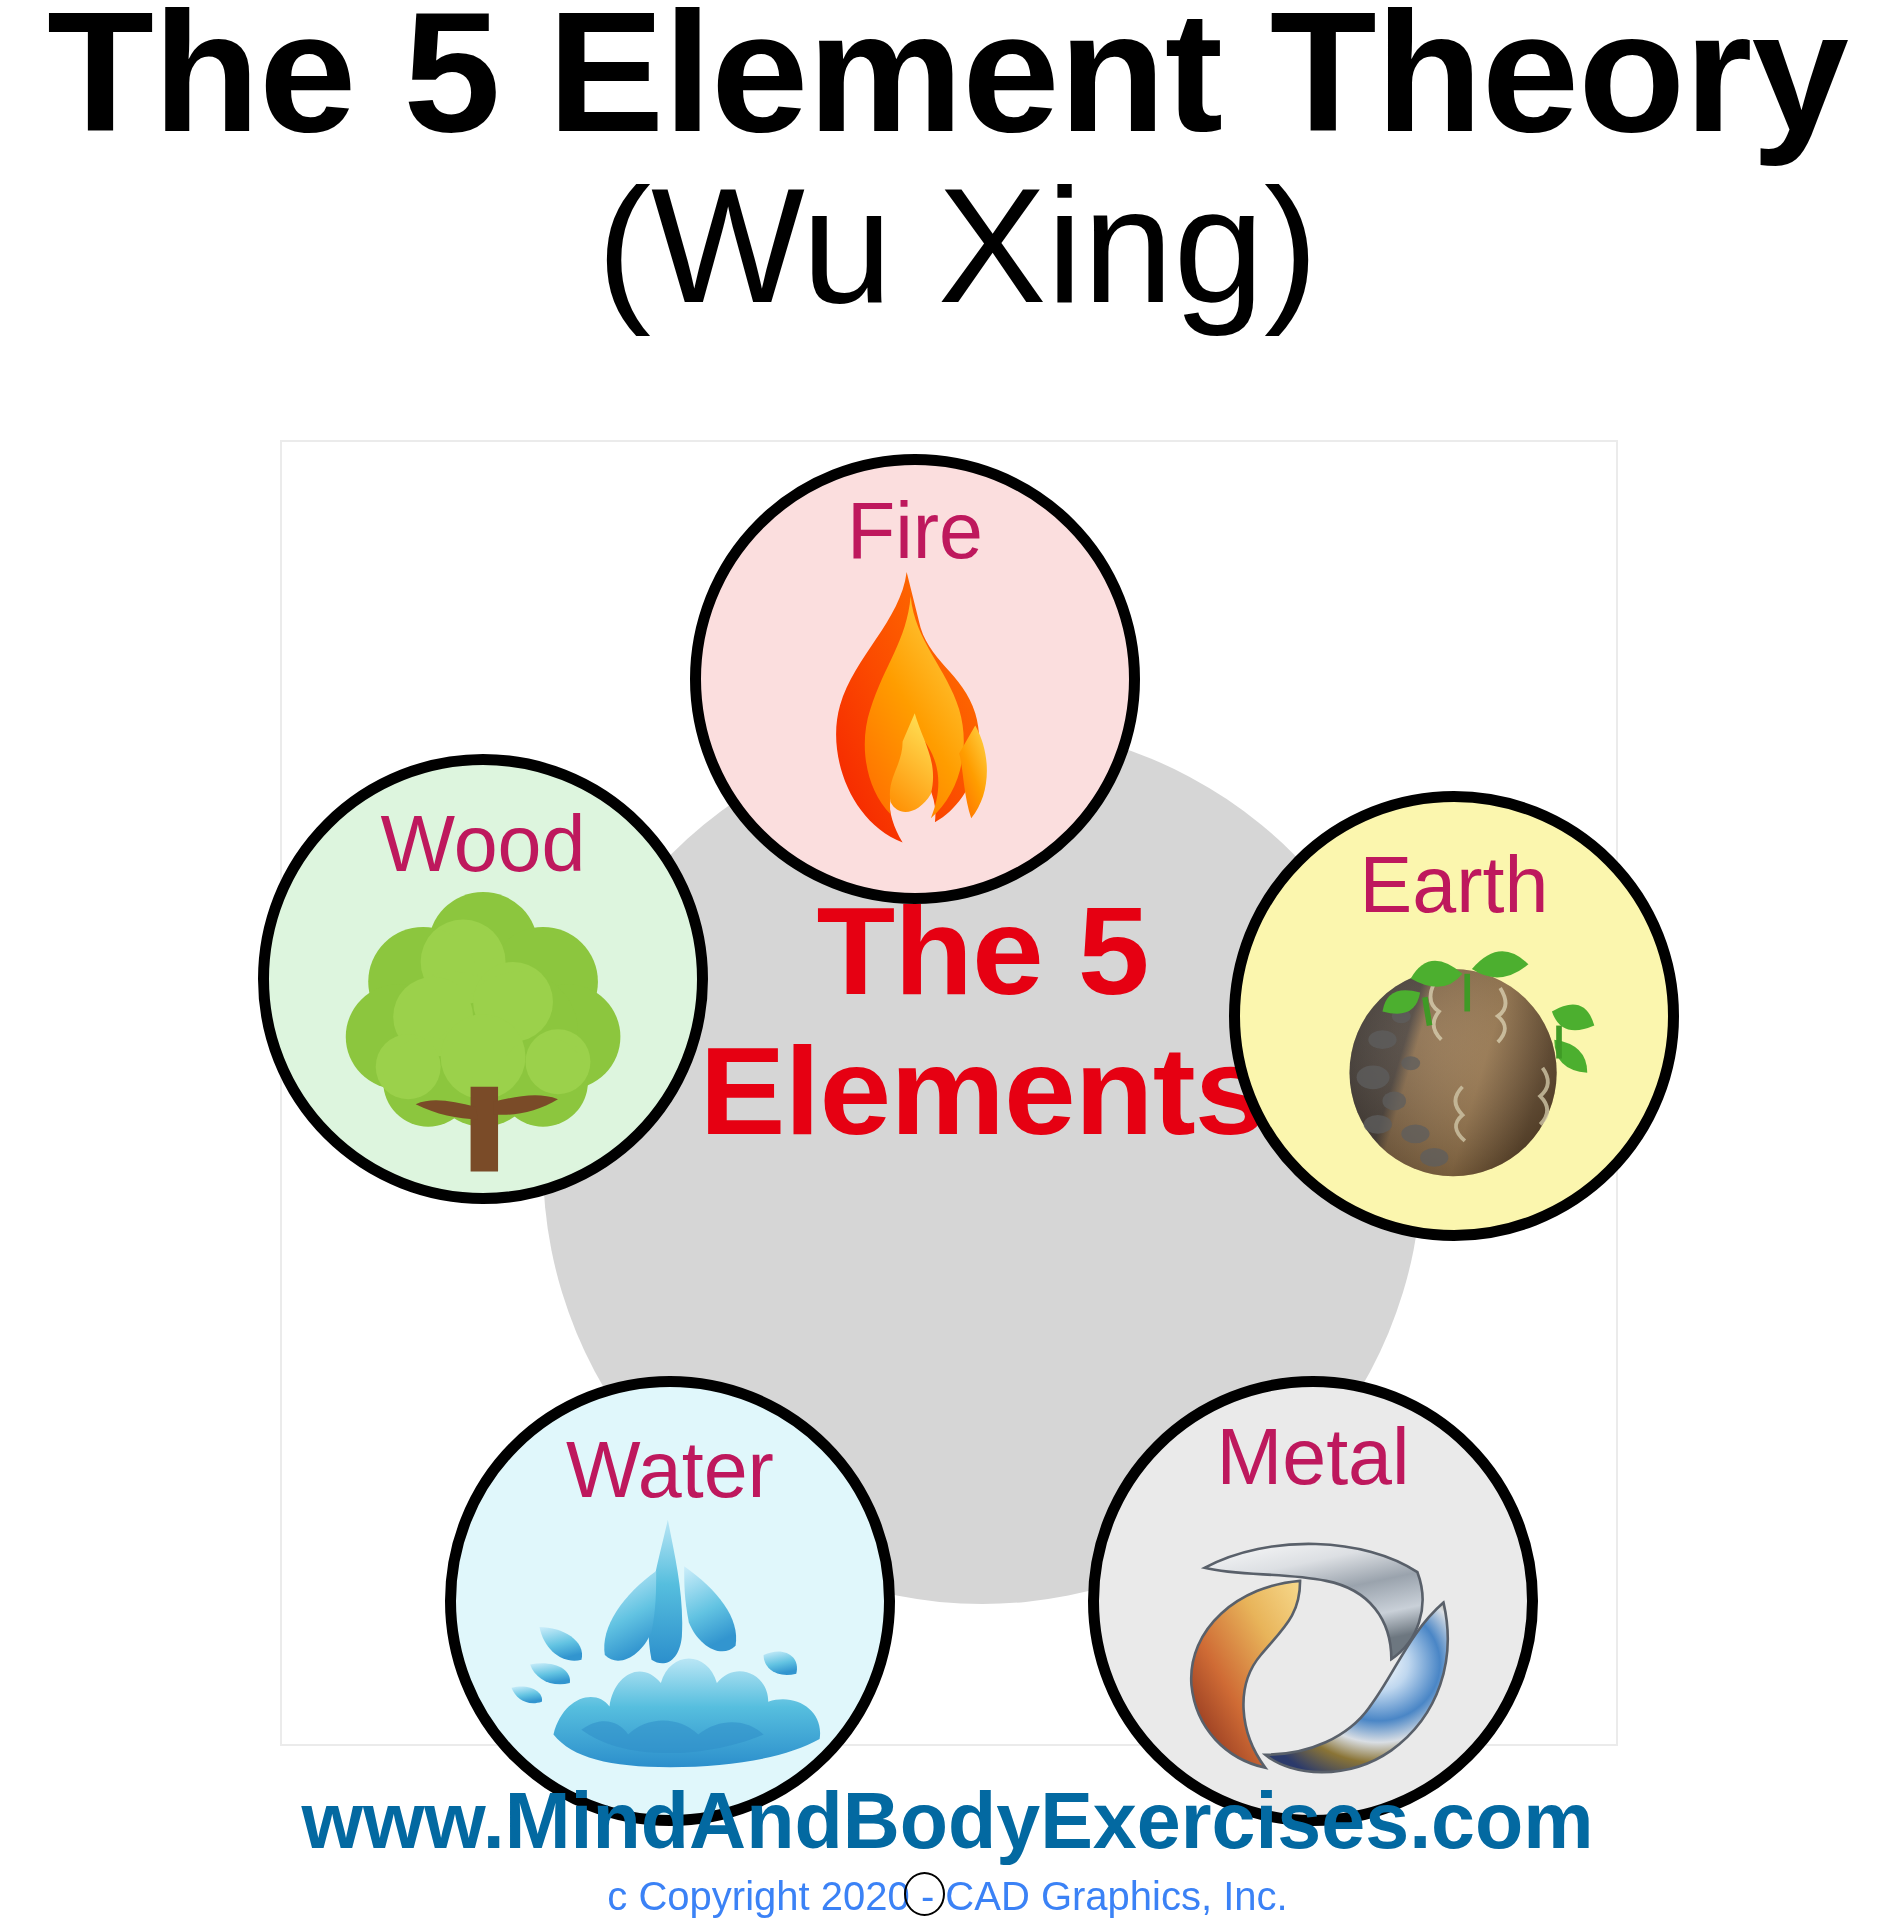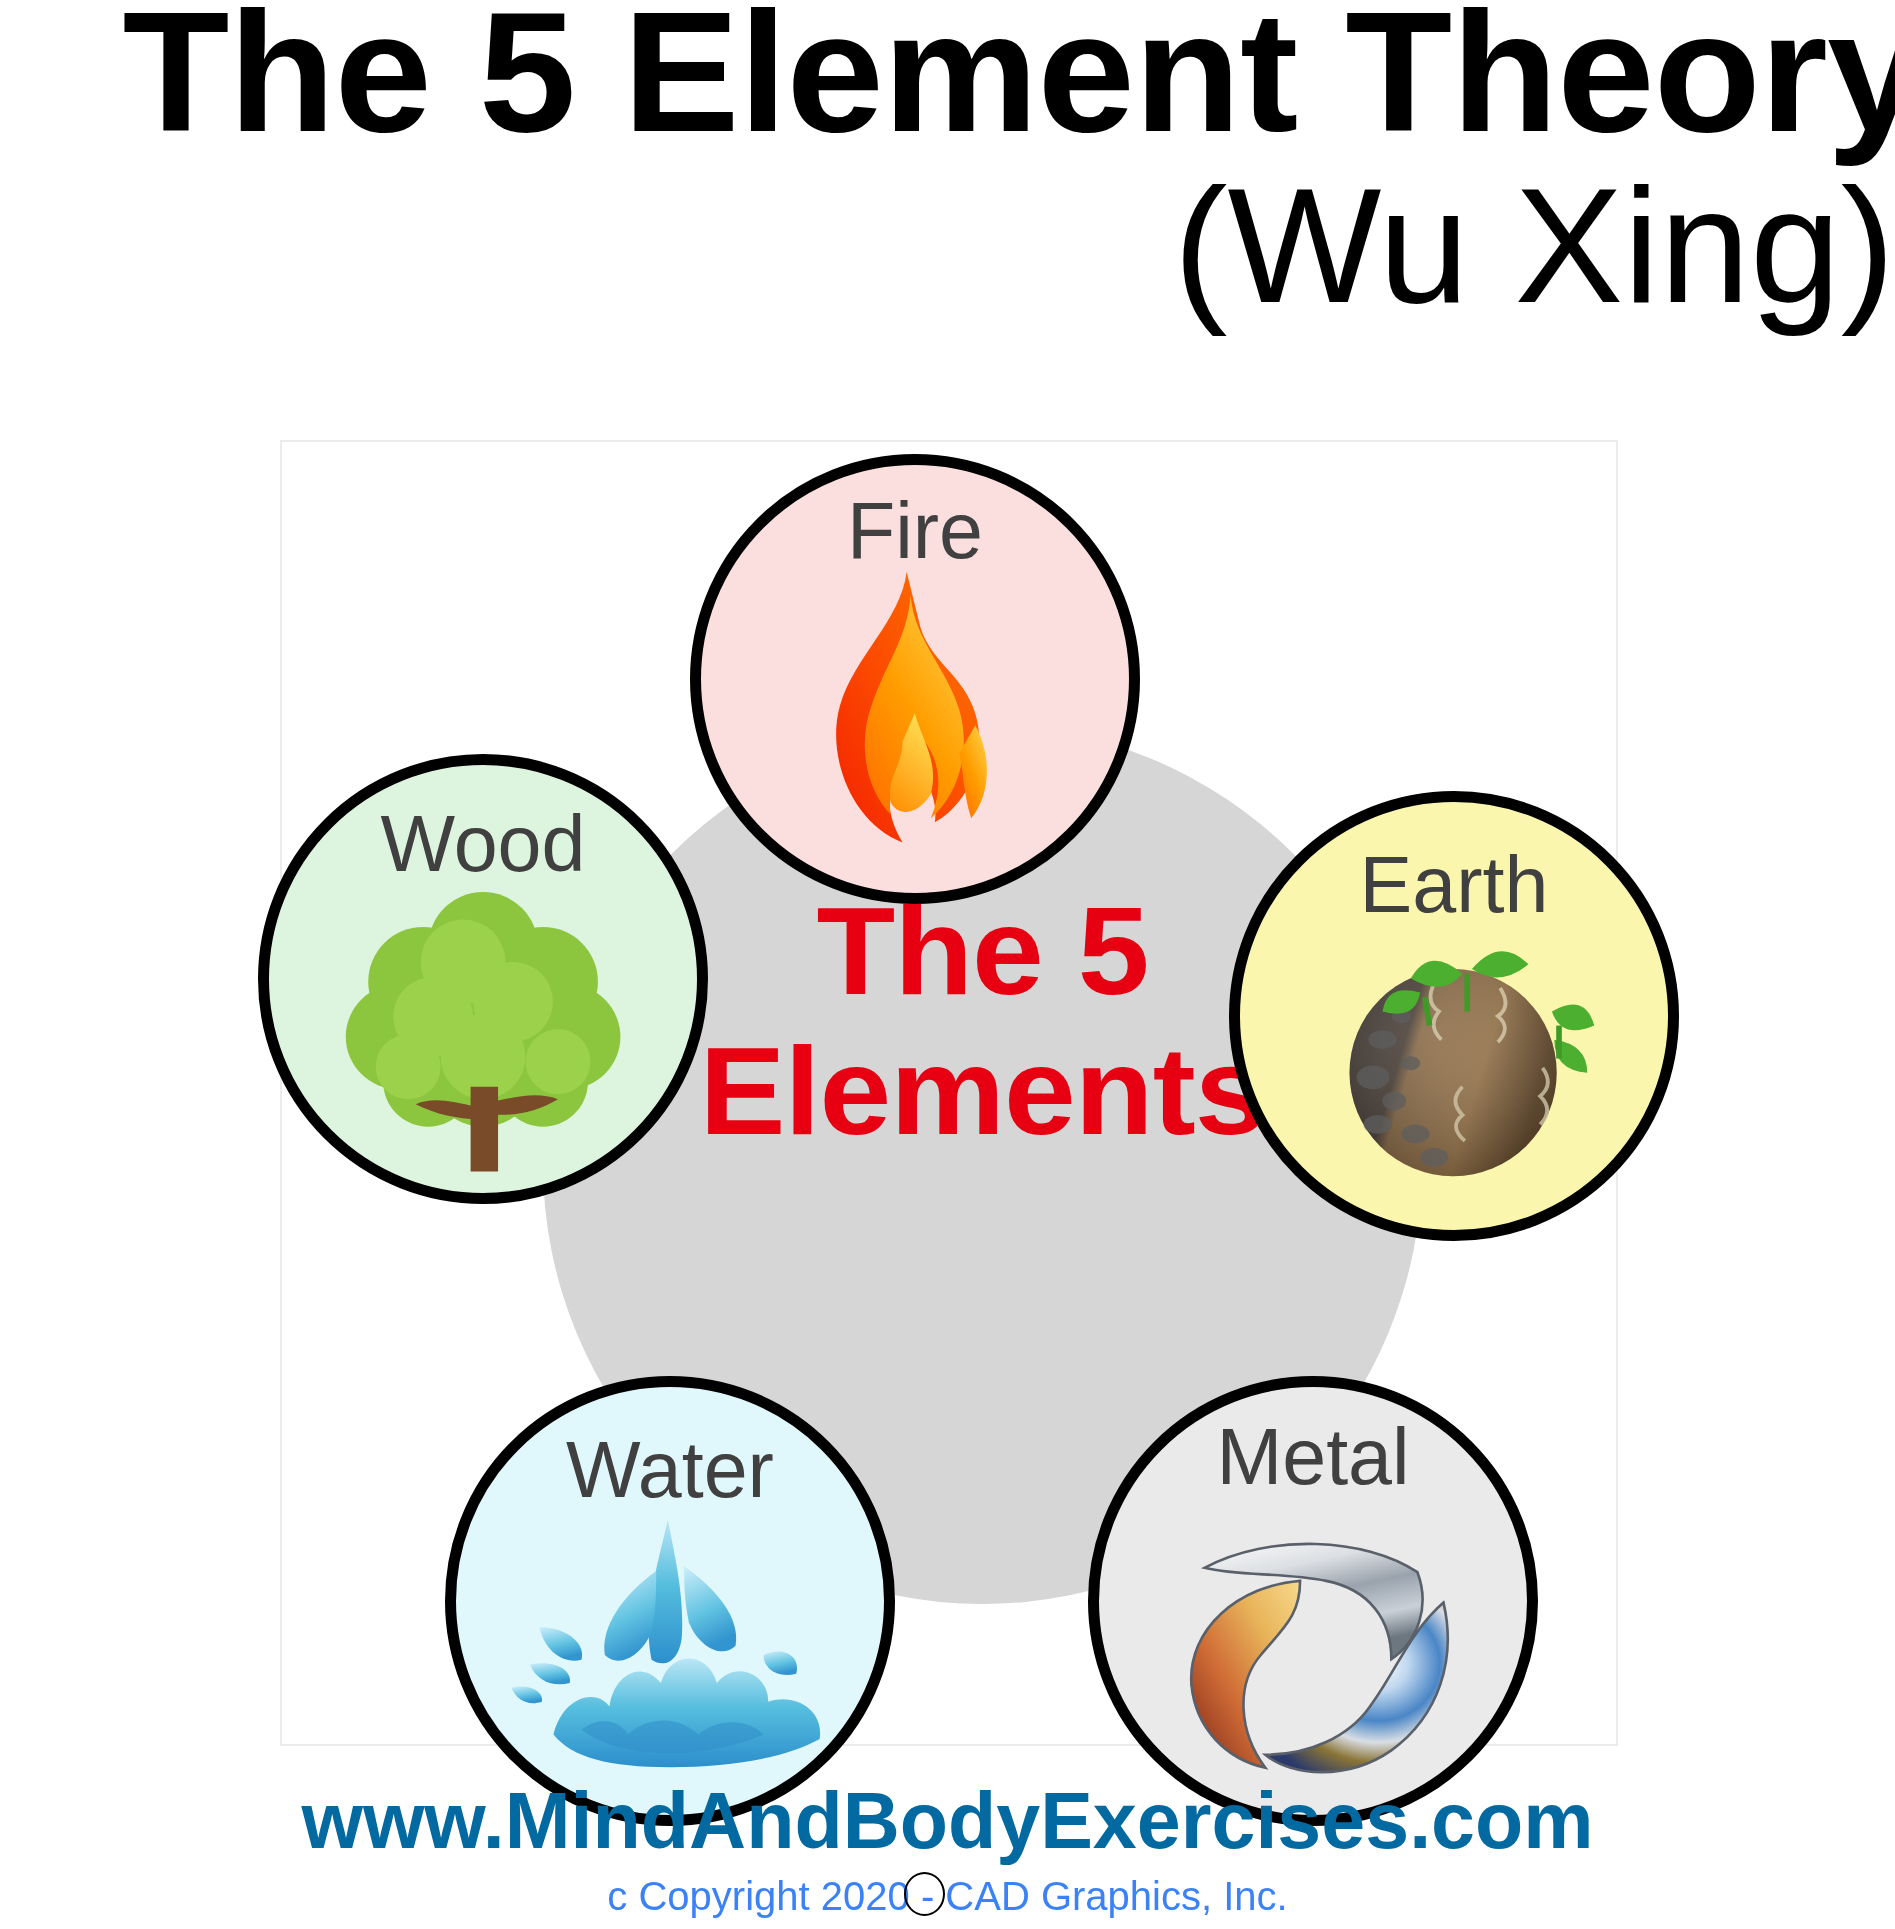--- a/index.html
+++ b/index.html
@@ -1,21 +1,21 @@
 <!DOCTYPE html>
 <html style="font-size:14.6px"><head>
 <meta charset="utf-8">
 <style>
   html,body{margin:0;padding:0;background:#ffffff;}
   body{width:1895px;height:1930px;overflow:hidden;
        font-family:"Liberation Sans","DejaVu Sans",sans-serif;}
   .page{position:relative;width:1895px;height:1930px;background:#fff;}
 
   
-  .title-block{position:absolute;left:0;top:0;width:1895px;text-align:right;}
+  .title-block{position:absolute;left:0;top:0;width:1895px;text-align:center;}
   .title-main{
     font-family:"Liberation Sans","DejaVu Sans",sans-serif;
     font-weight:bold;font-size:170px;line-height:1.0;
     letter-spacing:-0.9px;color:#000;
     margin-top:-12.8px;
     transform:scaleX(1.03);
   }
   .title-sub{
     font-family:"Liberation Sans","DejaVu Sans",sans-serif;
     font-weight:normal;font-size:163px;line-height:1.04;
@@ -52,21 +52,21 @@
 
   
   .elem{
     position:absolute;border-radius:50%;
     border:11px solid #000;
     box-sizing:border-box;
     display:block;
   }
   .elem .elabel{
     position:absolute;left:0;right:0;top:7%;
-    text-align:center;color:#404040;
+    text-align:center;color:#be185d;
     font-size:79px;font-weight:normal;line-height:1;
   }
   .elem .art{
     position:absolute;left:8%;top:26%;width:84%;height:68%;
   }
   .elem .art svg{width:100%;height:100%;display:block;}
 
   .elem-fire  {left:408px;top:12px;  width:450px;height:450px;background:#fbdede;}
   .elem-wood  {left:-24px;top:312px; width:450px;height:450px;background:#ddf5de;}
   .elem-earth {left:947px;top:349px;width:450px;height:450px;background:#fbf6ae;}

